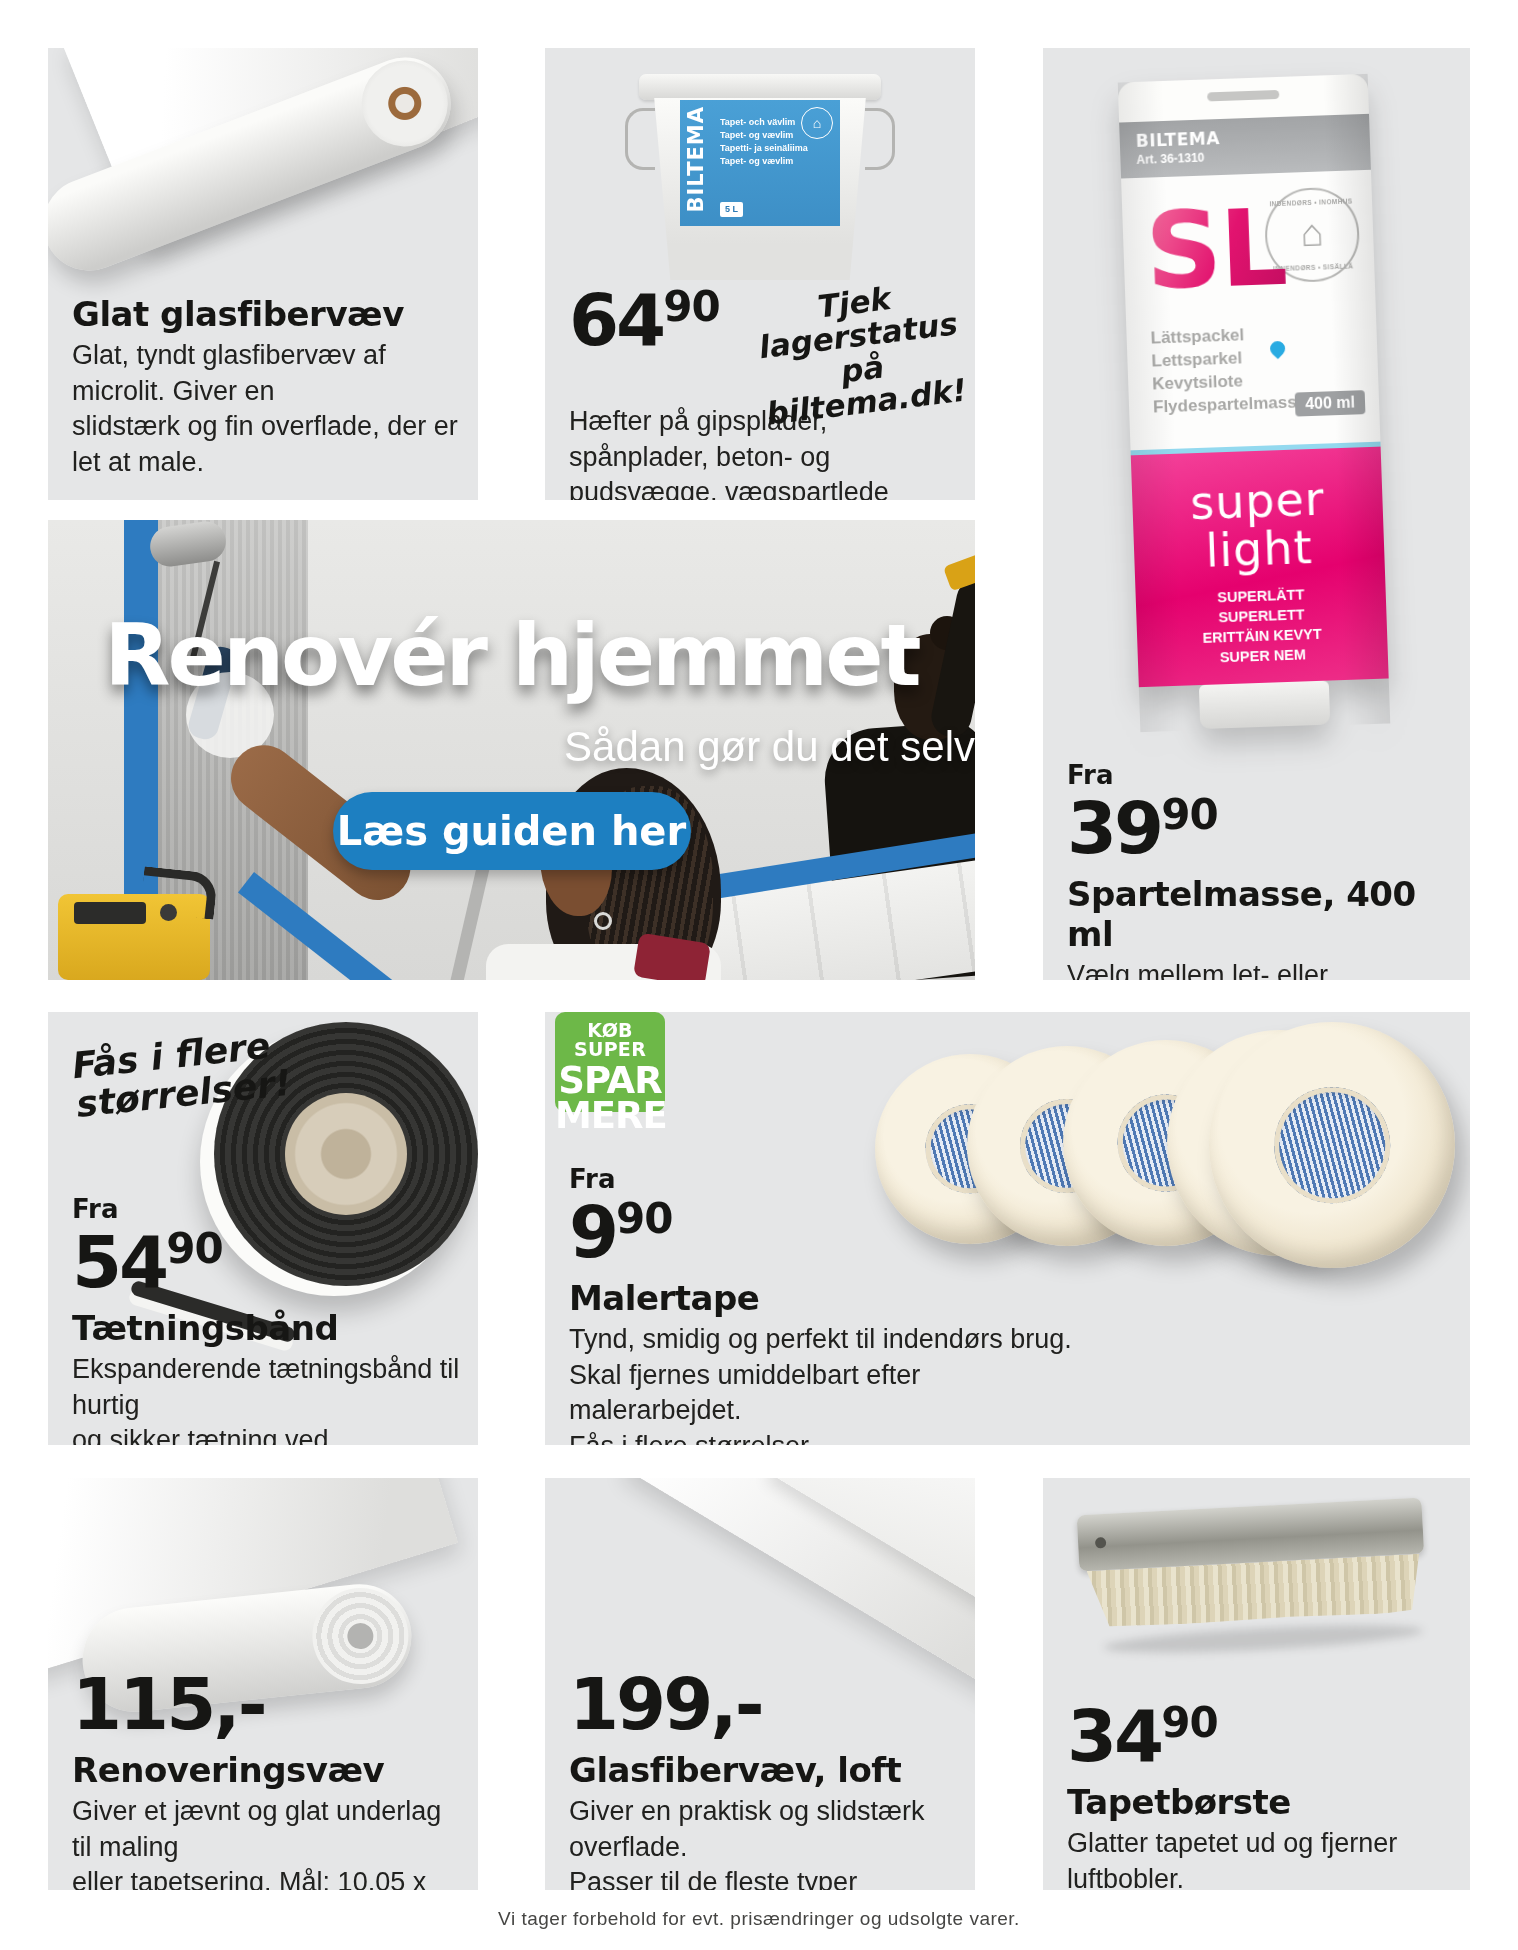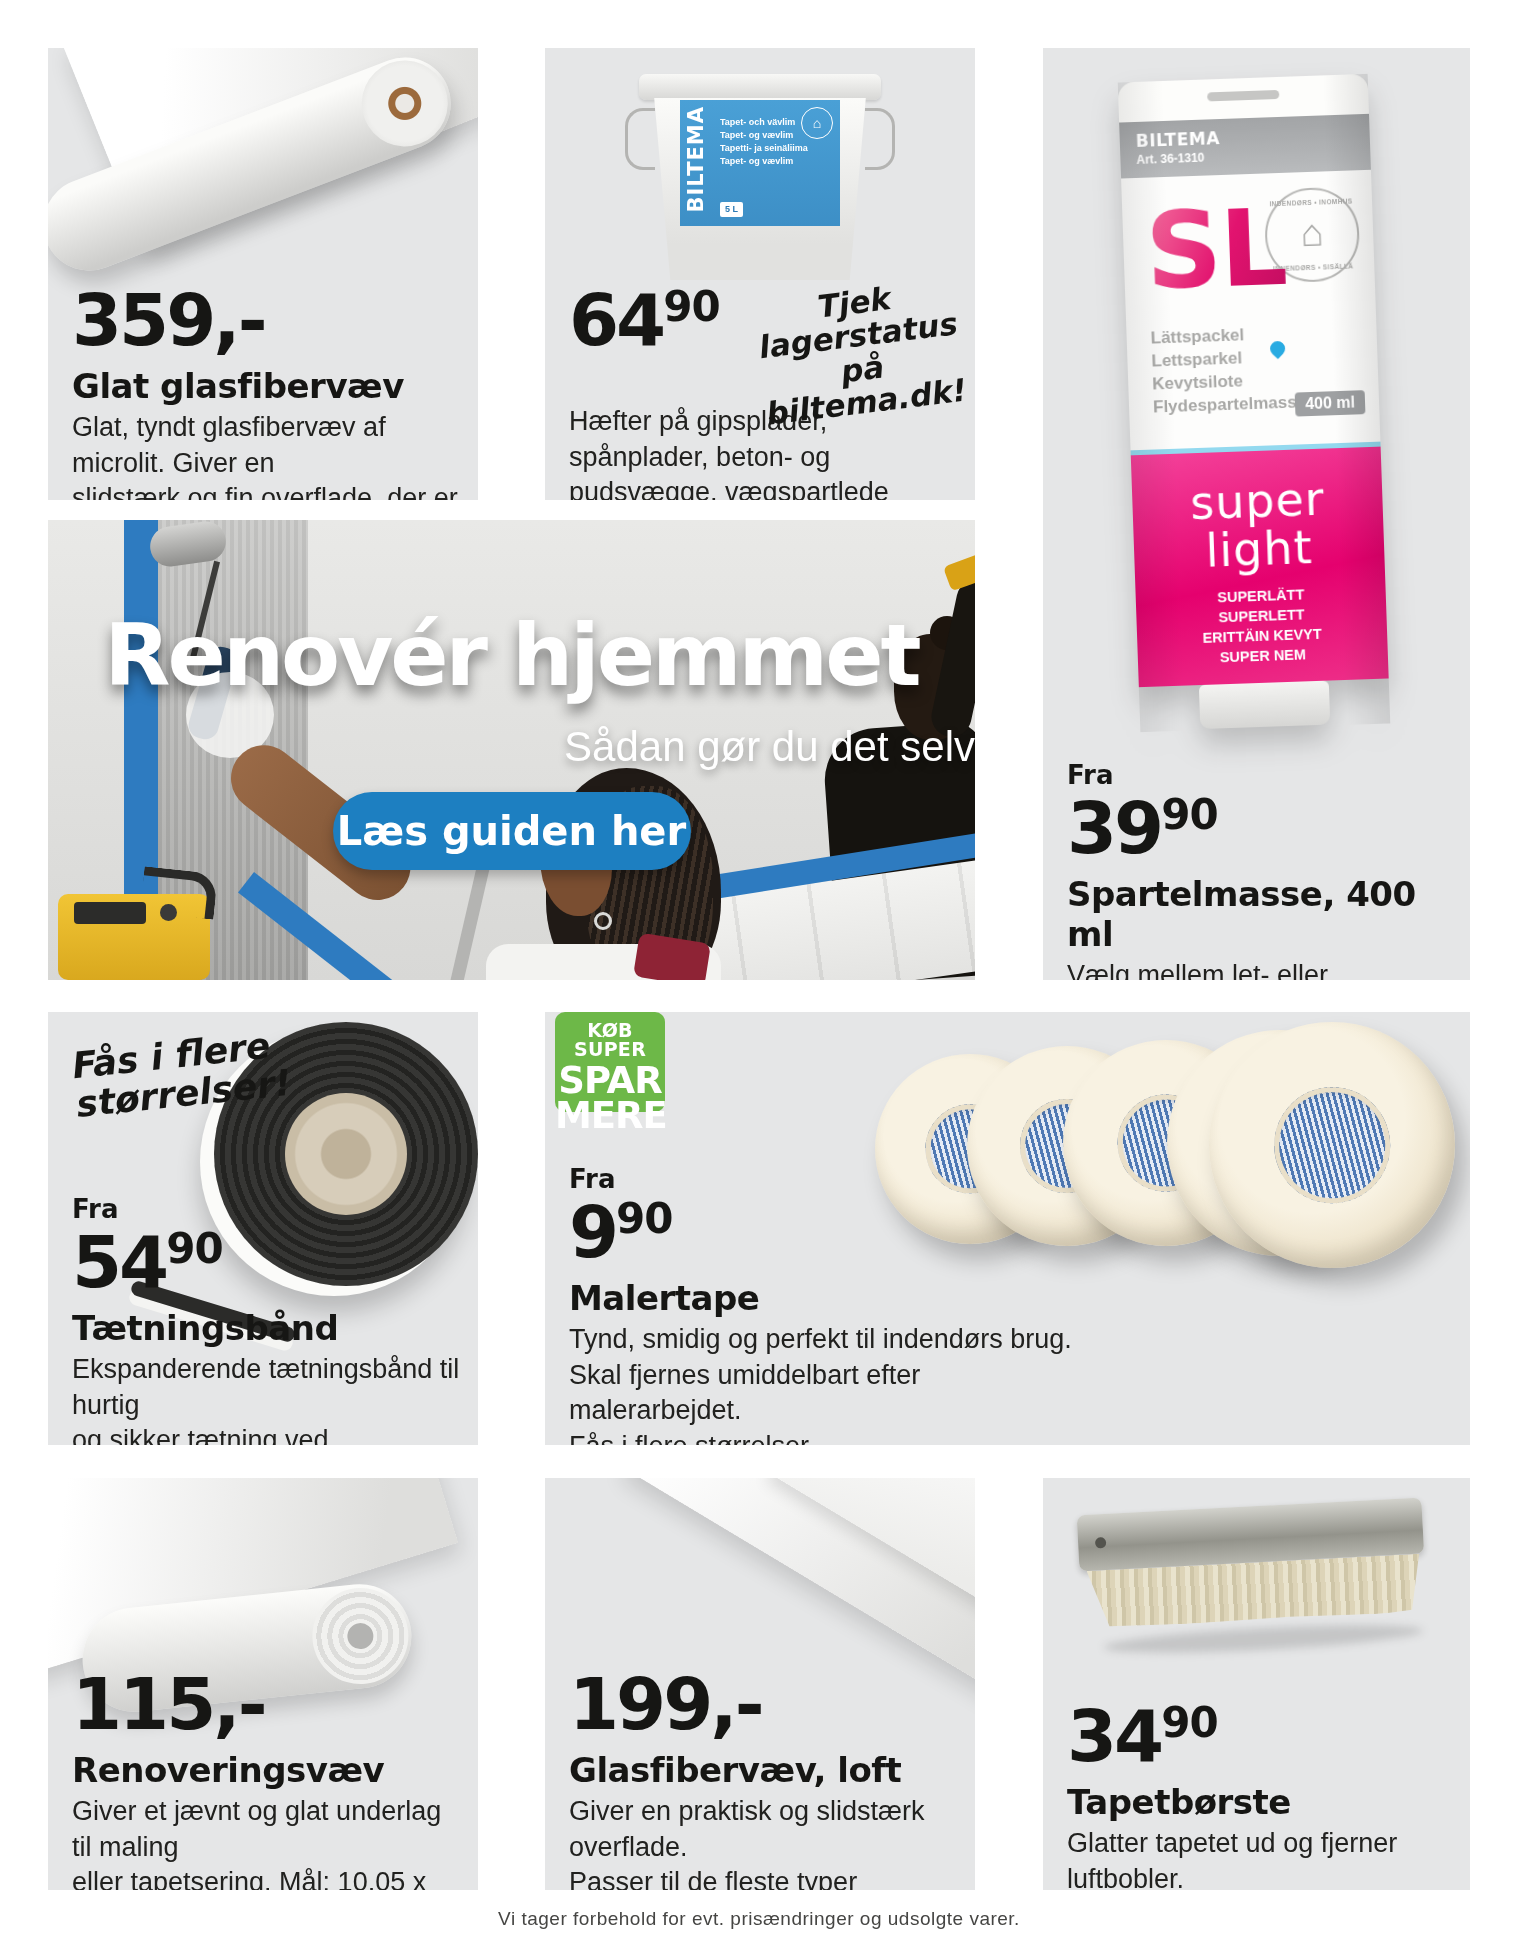--- a/index.html
+++ b/index.html
@@ -176,21 +176,20 @@
 <body>
 
 <section class="card" id="c1">
   <div>
     <div class="sheet p1-sheet"></div>
     <div class="p1-roll">
       <div class="p1-core"></div>
     </div>
   </div>
   <div class="ct" style="top:236px">
-    <div class="price"><span>359,-</span><span class="sup"></span></div>
     <h3 class="pname">Glat glasfibervæv</h3>
     <p class="pdesc">Glat, tyndt glasfibervæv af microlit. Giver en
 slidstærk og fin overflade, der er let at male.</p>
 
   </div>
 </section>
 
 <section class="card" id="c2">
   <div class="bucket">
     <div class="b-hl"></div>

